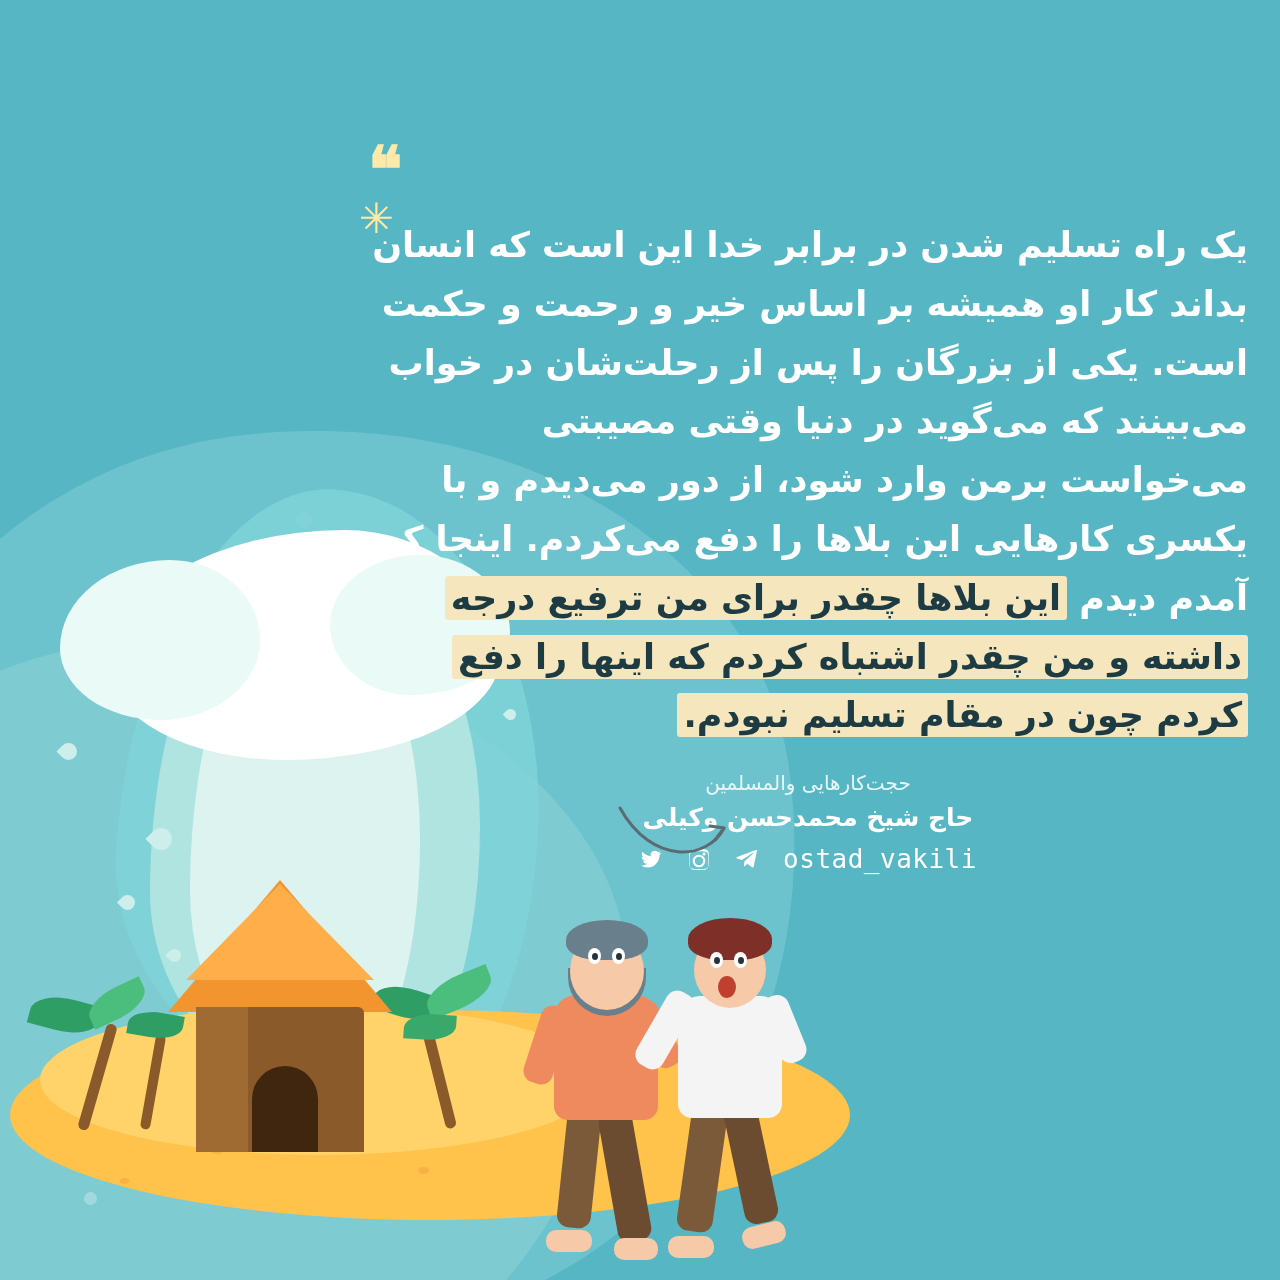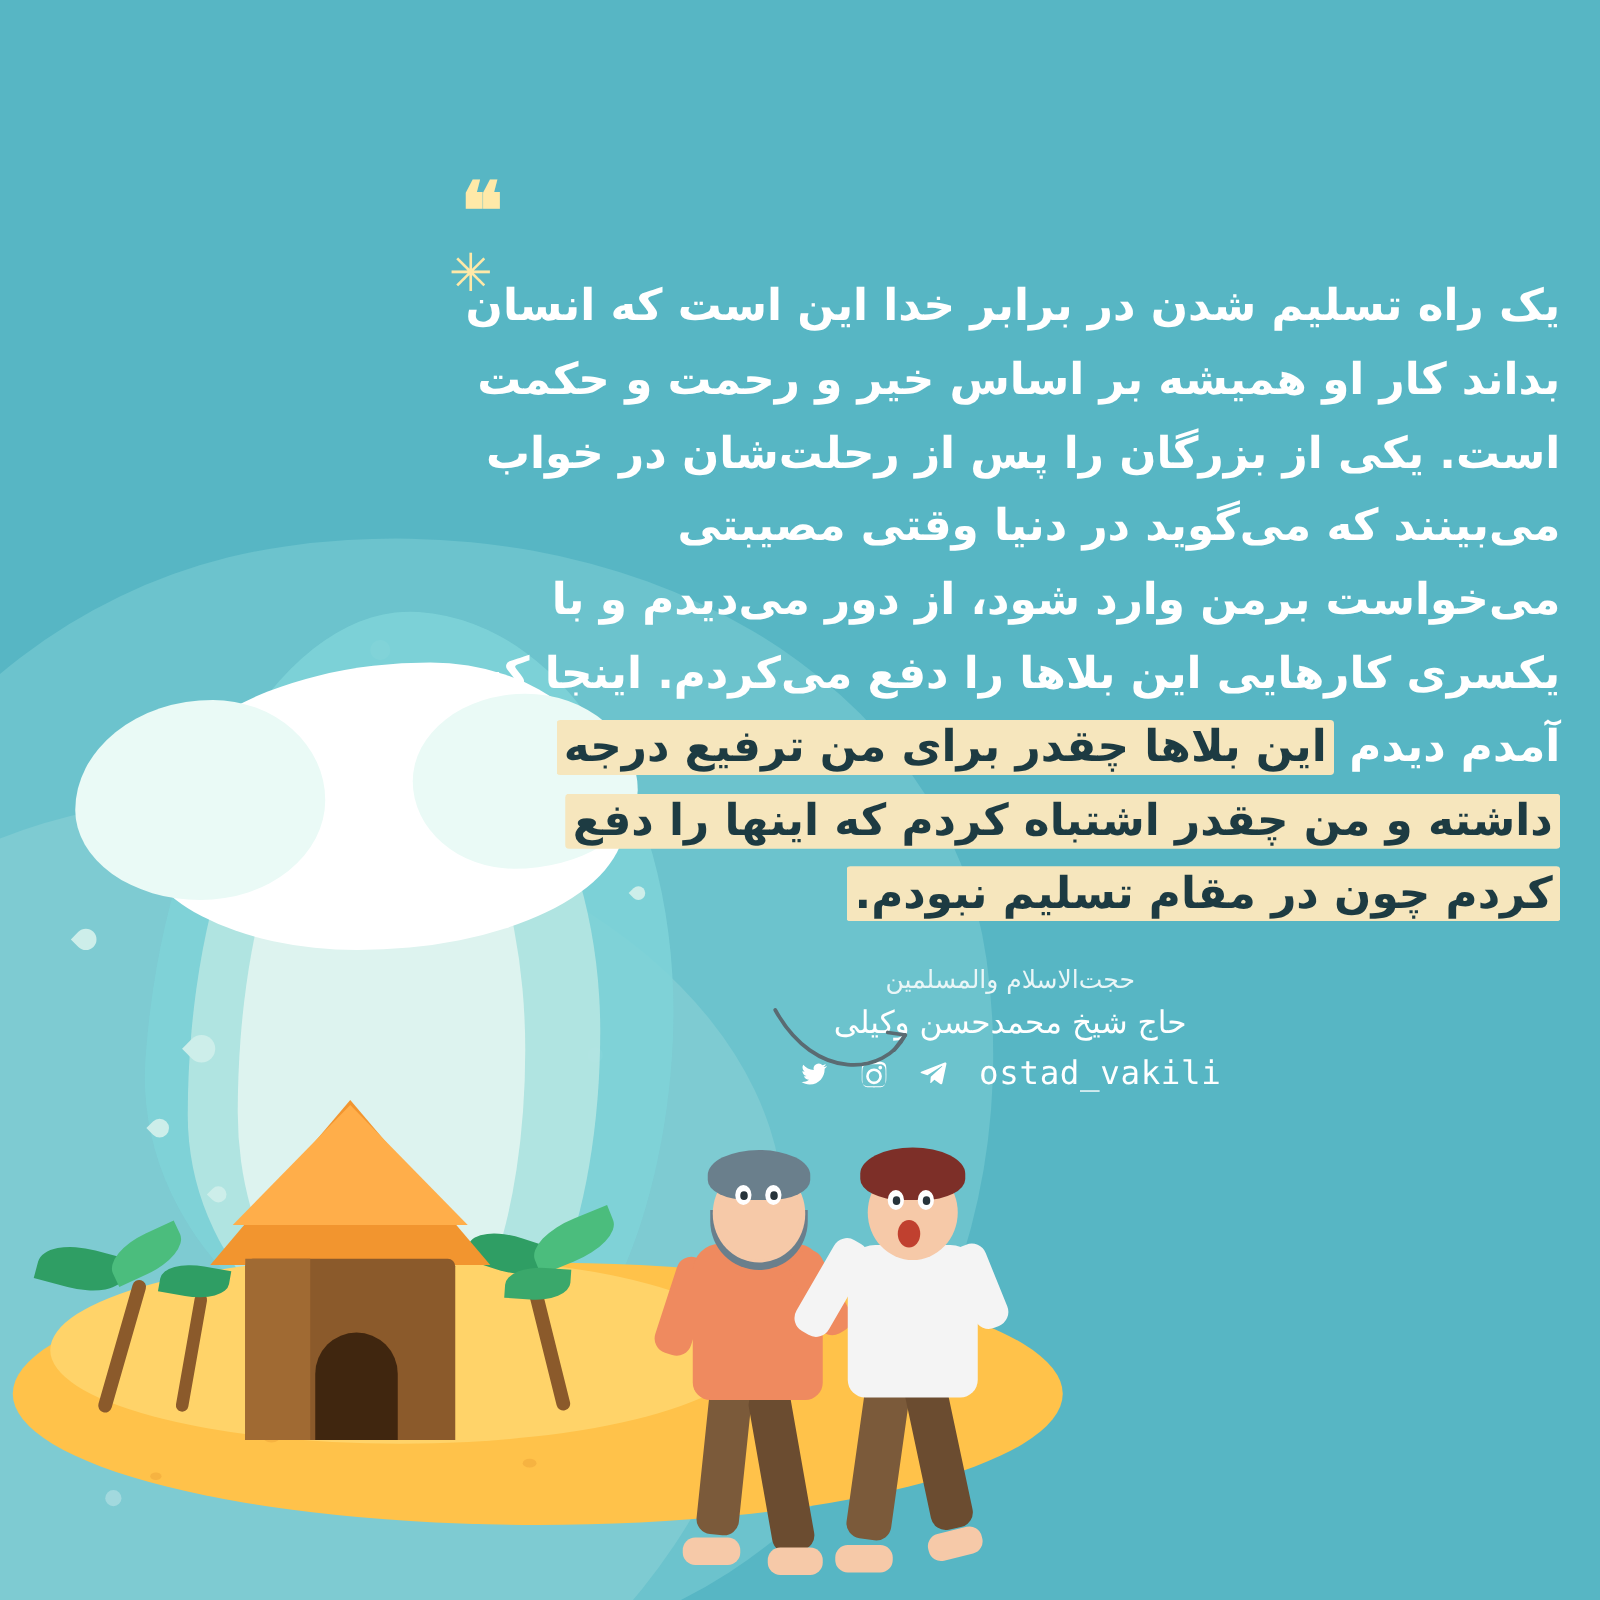--- a/index.html
+++ b/index.html
@@ -327,21 +327,21 @@
   }
   .sig-line1 {
     color: #e9f6f7;
     font-size: 20px;
     font-weight: 400;
     letter-spacing: .5px;
   }
   .sig-line2 {
     color: #ffffff;
     font-size: 25px;
-    font-weight: 400;
+    font-weight: 700;
     margin-top: 8px;
   }
   .handle-row {
     margin-top: 12px;
     display: flex;
     flex-direction: row-reverse;
     align-items: center;
     justify-content: center;
     gap: 24px;
     color: #ffffff;
@@ -452,21 +452,21 @@
 
     <div class="title-row">
       <span class="quote-mark">❝</span>
     </div>
 
     <div class="body">
       <span>یک راه تسلیم شدن در برابر خدا این است که انسان بداند کار او همیشه بر اساس خیر و رحمت و حکمت است. یکی از بزرگان را پس از رحلت‌شان در خواب می‌بینند که می‌گوید در دنیا وقتی مصیبتی می‌خواست برمن وارد شود، از دور می‌دیدم و با یکسری کارهایی این بلاها را دفع می‌کردم. اینجا که آمدم دیدم </span><span class="hl">این بلاها چقدر برای من ترفیع درجه داشته و من چقدر اشتباه کردم که اینها را دفع کردم چون در مقام تسلیم نبودم.</span>
     </div>
 
     <div class="signature">
-      <div class="sig-line1">حجت‌الاسلام والمسلمین</div>
+      <div class="sig-line1">حجت‌کارهایی والمسلمین</div>
       <div class="sig-line2">حاج شیخ محمدحسن وکیلی</div>
       <div class="handle-row">
         <span>
           <svg class="sicon" viewBox="0 0 24 24" aria-hidden="true">
               <path d="M22 5.9c-.7.3-1.5.5-2.4.6.9-.5 1.5-1.3 1.8-2.3-.8.5-1.7.8-2.6 1A4.1 4.1 0 0 0 11.8 9C8.4 8.8 5.4 7.2 3.4 4.7c-.4.6-.6 1.3-.6 2.1 0 1.4.7 2.7 1.8 3.4-.7 0-1.3-.2-1.9-.5 0 2 1.4 3.7 3.3 4.1-.4.1-.8.2-1.2.2-.3 0-.6 0-.8-.1.6 1.7 2.1 2.9 4 2.9-1.5 1.1-3.3 1.8-5.3 1.8H2c1.9 1.2 4.1 1.9 6.5 1.9 7.8 0 12-6.4 12-12v-.6c.8-.6 1.5-1.3 2-2.1z"></path>
             </svg>
         </span>
         <span>
           <svg class="sicon" viewBox="0 0 24 24" aria-hidden="true">
               <path d="M12 2.2c3.2 0 3.6 0 4.9.1 1.2.1 1.8.3 2.2.4.6.2 1 .5 1.4.9.4.4.7.8.9 1.4.2.4.3 1 .4 2.2.1 1.3.1 1.7.1 4.9s0 3.6-.1 4.9c-.1 1.2-.3 1.8-.4 2.2-.2.6-.5 1-.9 1.4-.4.4-.8.7-1.4.9-.4.2-1 .3-2.2.4-1.3.1-1.7.1-4.9.1s-3.6 0-4.9-.1c-1.2-.1-1.8-.3-2.2-.4-.6-.2-1-.5-1.4-.9-.4-.4-.7-.8-.9-1.4-.2-.4-.3-1-.4-2.2C2.2 15.6 2.2 15.2 2.2 12s0-3.6.1-4.9c.1-1.2.3-1.8.4-2.2.2-.6.5-1 .9-1.4.4-.4.8-.7 1.4-.9.4-.2 1-.3 2.2-.4C8.4 2.2 8.8 2.2 12 2.2m0 2.1c-3.1 0-3.5 0-4.7.1-1.1.1-1.7.2-2.1.4-.5.2-.9.4-1.2.8-.4.3-.6.7-.8 1.2-.2.4-.3 1-.4 2.1-.1 1.2-.1 1.6-.1 4.7s0 3.5.1 4.7c.1 1.1.2 1.7.4 2.1.2.5.4.9.8 1.2.3.4.7.6 1.2.8.4.2 1 .3 2.1.4 1.2.1 1.6.1 4.7.1s3.5 0 4.7-.1c1.1-.1 1.7-.2 2.1-.4.5-.2.9-.4 1.2-.8.4-.3.6-.7.8-1.2.2-.4.3-1 .4-2.1.1-1.2.1-1.6.1-4.7s0-3.5-.1-4.7c-.1-1.1-.2-1.7-.4-2.1-.2-.5-.4-.9-.8-1.2-.3-.4-.7-.6-1.2-.8-.4-.2-1-.3-2.1-.4-1.2-.1-1.6-.1-4.7-.1zm0 3.4a6.3 6.3 0 1 1 0 12.6 6.3 6.3 0 0 1 0-12.6zm0 2.1a4.2 4.2 0 1 0 0 8.4 4.2 4.2 0 0 0 0-8.4zm6.5-2.8a1.5 1.5 0 1 1-3 0 1.5 1.5 0 0 1 3 0z"></path>

